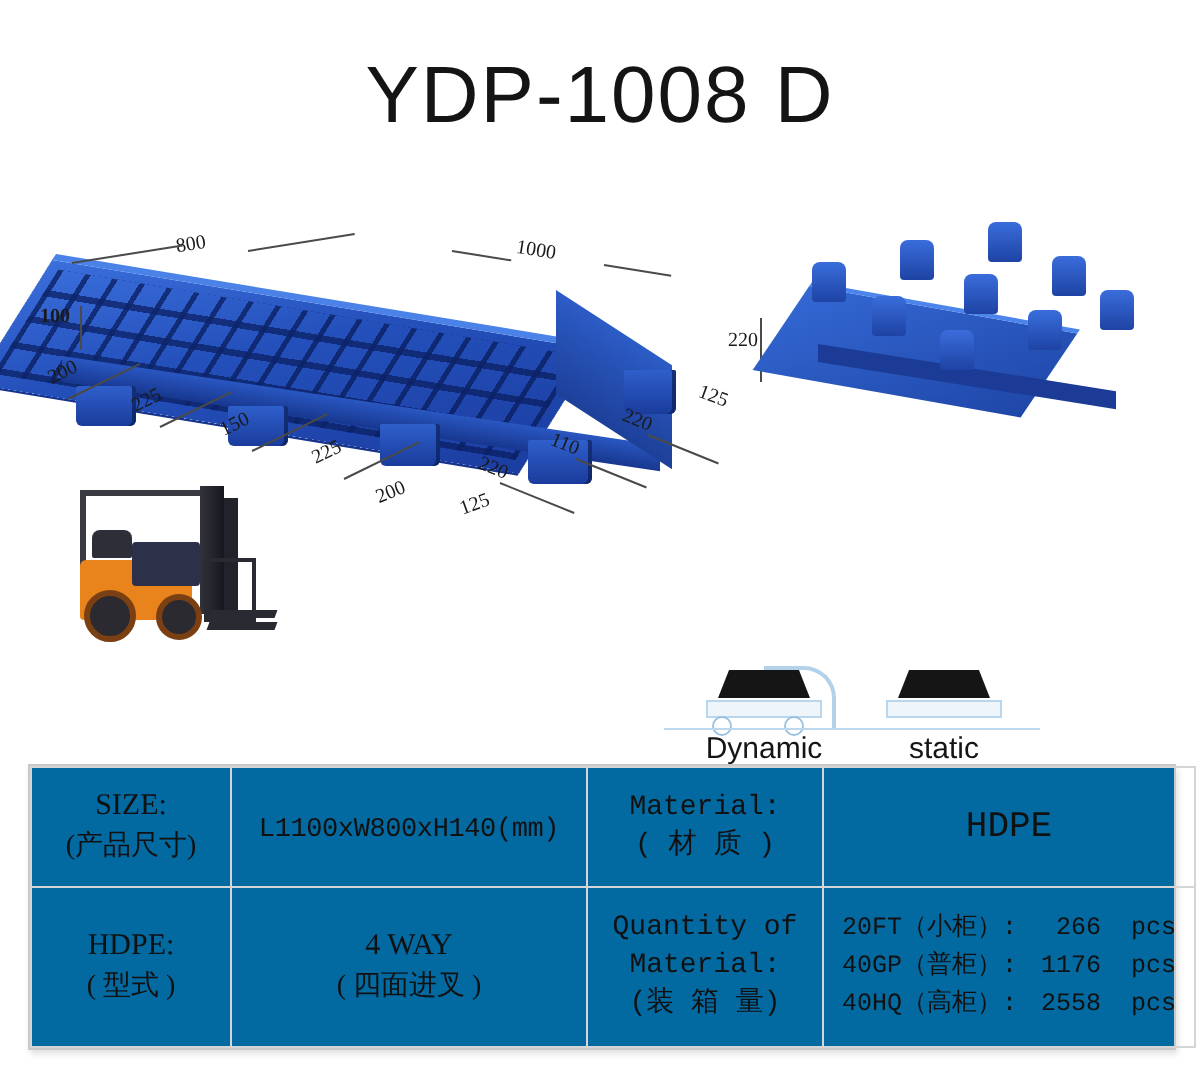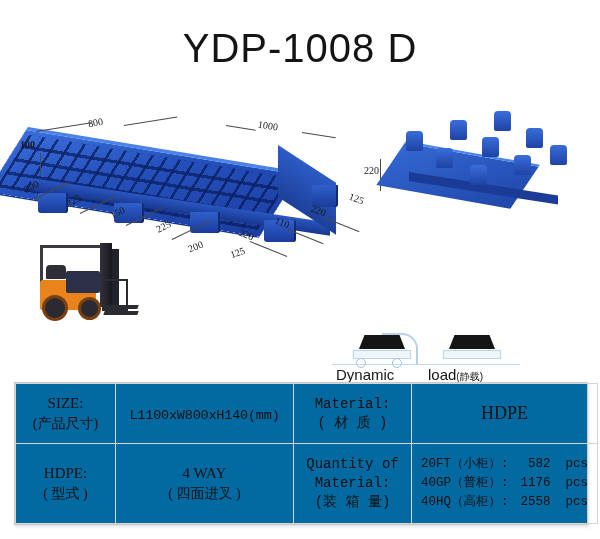--- a/index.html
+++ b/index.html
@@ -98,21 +98,21 @@
   .fk-seat{position:absolute;left:20px;top:30px;width:20px;height:14px;background:#2e2e38;border-radius:4px 4px 1px 1px;}
   .fk-mast{position:absolute;left:74px;top:8px;width:12px;height:64px;background:linear-gradient(90deg,#32323c,#17171c);}
   .fk-mast2{position:absolute;left:86px;top:14px;width:7px;height:58px;background:#22222a;}
   .fk-carriage{position:absolute;left:76px;top:44px;width:22px;height:28px;border:2px solid #2a2a32;}
   .fk-fork{position:absolute;left:78px;top:70px;width:34px;height:4px;background:#2a2a32;transform:skewX(-20deg);}
   .fk-fork2{position:absolute;left:78px;top:76px;width:34px;height:4px;background:#2a2a32;transform:skewX(-20deg);}
   .fk-wheel{position:absolute;border-radius:50%;background:#2a2a30;border:3px solid #7a3f12;}
 
   
   #loads{position:absolute;left:336px;top:236px;width:258px;height:110px;}
-  .loadcol{position:absolute;top:0;}
+  .loadcol{position:absolute;top:0;text-align:center;}
   .ic{position:relative;height:36px;}
   .blk{
     position:absolute;left:50%;transform:translateX(-50%);
     background:#1b1b1b;
   }
   .trap{
     width:46px;height:14px;top:4px;
     clip-path:polygon(12% 0,88% 0,100% 100%,0 100%);
     background:#151515;
   }
@@ -147,21 +147,21 @@
     color:#111;
     font-family:"Liberation Serif",serif;
   }
   .c1{width:97px;}
   .c2{width:175px;}
   .c3{width:115px;}
   .c4{width:183px;}
   .k{font-size:15px;line-height:1.45;font-family:"Liberation Serif",serif;}
   .k .cn{font-size:14px;}
   .v-mono{font-size:13.5px;font-family:"Liberation Mono",monospace;letter-spacing:-.2px;}
-  .v-big{font-size:18px;font-family:Liberation Serif, serif;}
+  .v-big{font-size:18px;font-family:Liberation Mono, monospace;}
   .k-mono{font-size:14px;font-family:"Liberation Mono",monospace;line-height:1.35;}
   .qty{
     font-family:"Liberation Mono",monospace;font-size:12.5px;
     line-height:1.5;text-align:left;display:inline-block;
   }
   .qty .n{display:inline-block;width:42px;text-align:right;}
 </style>
 </head>
 <body>
 
@@ -177,21 +177,21 @@
     <div class="side-face"></div>
     <div class="foot" style="left:10px;top:78px;width:30px;height:20px;"></div>
     <div class="foot" style="left:86px;top:88px;width:30px;height:20px;"></div>
     <div class="foot" style="left:162px;top:97px;width:30px;height:21px;"></div>
     <div class="foot" style="left:236px;top:105px;width:32px;height:22px;"></div>
     <div class="foot" style="left:284px;top:70px;width:26px;height:22px;"></div>
   </div>
 
   <div class="dim" style="left:88px;top:22px;transform:rotate(-9deg);">800</div>
   <div class="dim" style="left:258px;top:25px;transform:rotate(9deg);">1000</div>
-  <div class="dim" style="left:20px;top:44px;font-weight:bold;">100</div>
+  <div class="dim" style="left:20px;top:58px;font-weight:bold;">100</div>
   <div class="dim" style="left:364px;top:70px;">220</div>
   <div class="dim" style="left:24px;top:86px;transform:rotate(-26deg);">200</div>
   <div class="dim" style="left:66px;top:100px;transform:rotate(-26deg);">225</div>
   <div class="dim" style="left:110px;top:112px;transform:rotate(-26deg);">150</div>
   <div class="dim" style="left:156px;top:126px;transform:rotate(-26deg);">225</div>
   <div class="dim" style="left:188px;top:146px;transform:rotate(-22deg);">200</div>
   <div class="dim" style="left:230px;top:152px;transform:rotate(-20deg);">125</div>
   <div class="dim" style="left:349px;top:98px;transform:rotate(20deg);">125</div>
   <div class="dim" style="left:311px;top:110px;transform:rotate(22deg);">220</div>
   <div class="dim" style="left:275px;top:122px;transform:rotate(22deg);">110</div>
@@ -257,20 +257,21 @@
       <div class="val">0.5T</div>
     </div>
 
     <div class="loadcol" style="left:92px;width:88px;">
       <div class="ic">
         <div class="trap blk"></div>
         <div class="base"></div>
         <div class="ground"></div>
       </div>
       <div class="lbl">
+        <div>static</div>
         <div><span>load</span><span class="cn">(静载)</span></div>
       </div>
       <div class="val">2T</div>
     </div>
 
 
   </div>
 </div>
 
 <div id="spec">
@@ -312,21 +313,21 @@
     <td class="c3">
       <div class="k-mono">
         <div>Quantity of</div>
         <div>Material:</div>
         <div>(装 箱 量)</div>
       </div>
     </td>
     <td class="c4">
       <div class="qty">
         <div>
-          <span>20FT（小柜）:</span><span class="n">582</span>&nbsp;&nbsp;<span>pcs</span>
+          <span>20FT（小柜）:</span><span class="n">266</span>&nbsp;&nbsp;<span>pcs</span>
         </div>
         <div>
           <span>40GP（普柜）:</span><span class="n">1176</span>&nbsp;&nbsp;<span>pcs</span>
         </div>
         <div>
           <span>40HQ（高柜）:</span><span class="n">2558</span>&nbsp;&nbsp;<span>pcs</span>
         </div>
       </div>
     </td>
   </tr>

